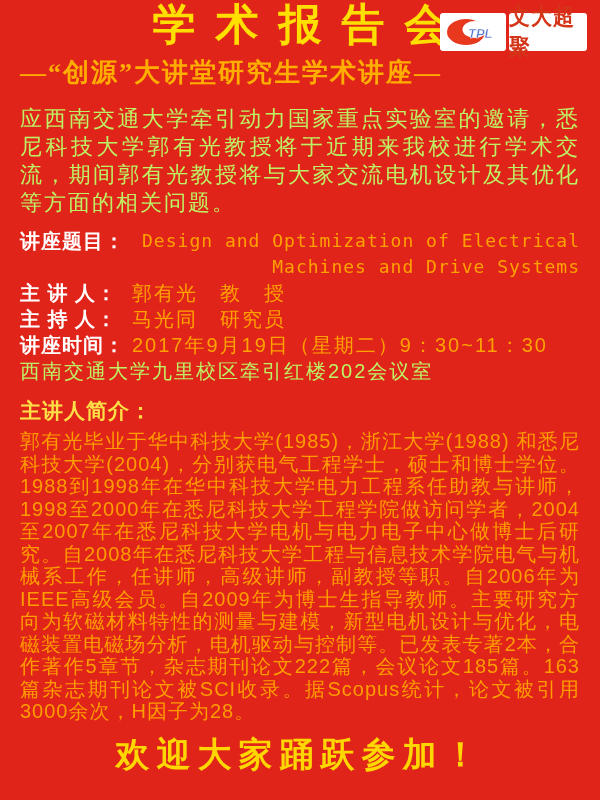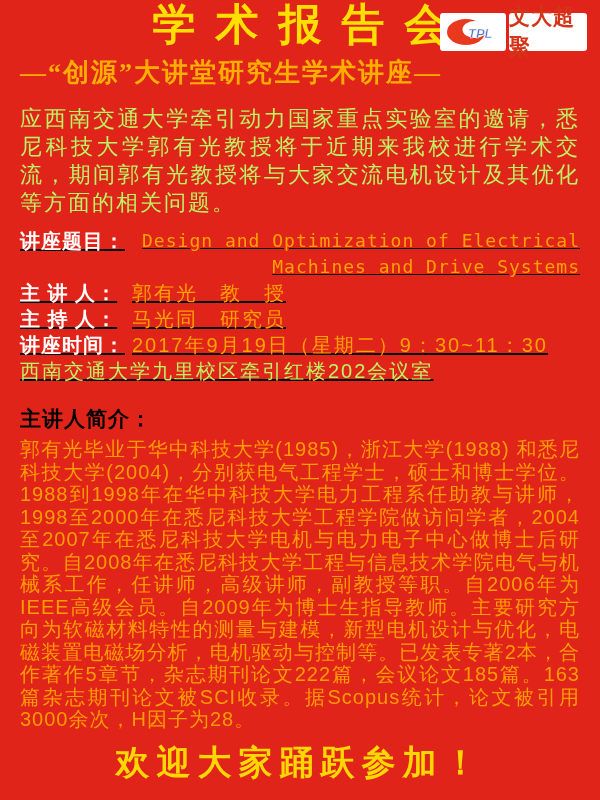--- a/index.html
+++ b/index.html
@@ -40,37 +40,37 @@
     font-size: 26px; font-weight: 600; color: #ffae00; letter-spacing: 2px;
   }
 
   
   .intro {
     margin-top: 15px; font-size: 22px; color: #bef264;
     line-height: 28px; text-align: justify; letter-spacing: 2px;
   }
 
   
-  .details { margin-top: 11px; font-size: 20px; text-decoration: underline; }
+  .details { margin-top: 11px; font-size: 20px; }
   .drow { display: flex; align-items: flex-start; line-height: 26px; }
   .dlabel {
     flex: 0 0 112px; color: #ffffff; font-weight: bold; letter-spacing: 1px;
     white-space: nowrap;
   }
   .dvalue { color: #ffa200; letter-spacing: 2px; }
   .dvalue.english {
     font-family: "DejaVu Sans Mono", "Liberation Mono", monospace;
     font-size: 18px; letter-spacing: 1px; line-height: 26px; color: #ffa200; text-align: right;
   }
   .dvalue.pale { color: #bef264; }
 
   
   .bio-heading {
-    margin-top: 21px; font-size: 21px; font-weight: bold;
-    color: #000000; letter-spacing: 1px;
+    margin-top: 13px; font-size: 21px; font-weight: bold;
+    color: #fde047; letter-spacing: 1px;
   }
   .bio-text {
     margin-top: 5px; font-size: 20px; color: #ff9c00;
     line-height: 22.5px; text-align: justify; letter-spacing: 1px;
   }
 
   
   .welcome {
     margin-top: 9px; text-align: center;
     font-family: "Liberation Serif", "DejaVu Serif", serif;

